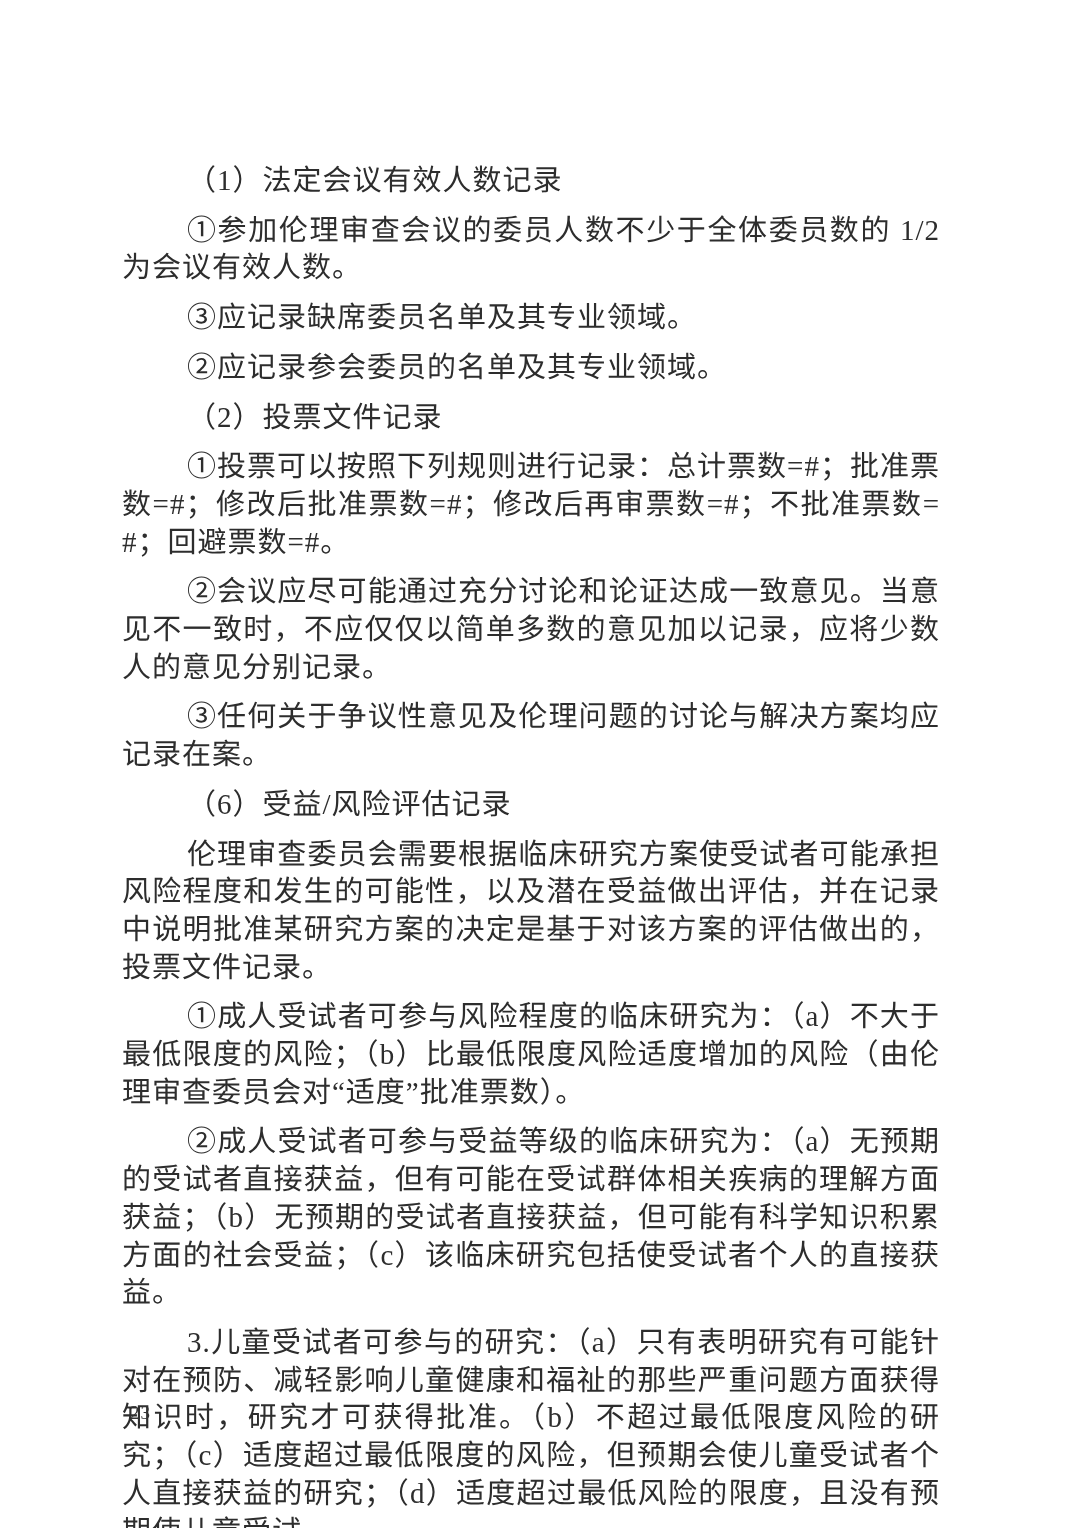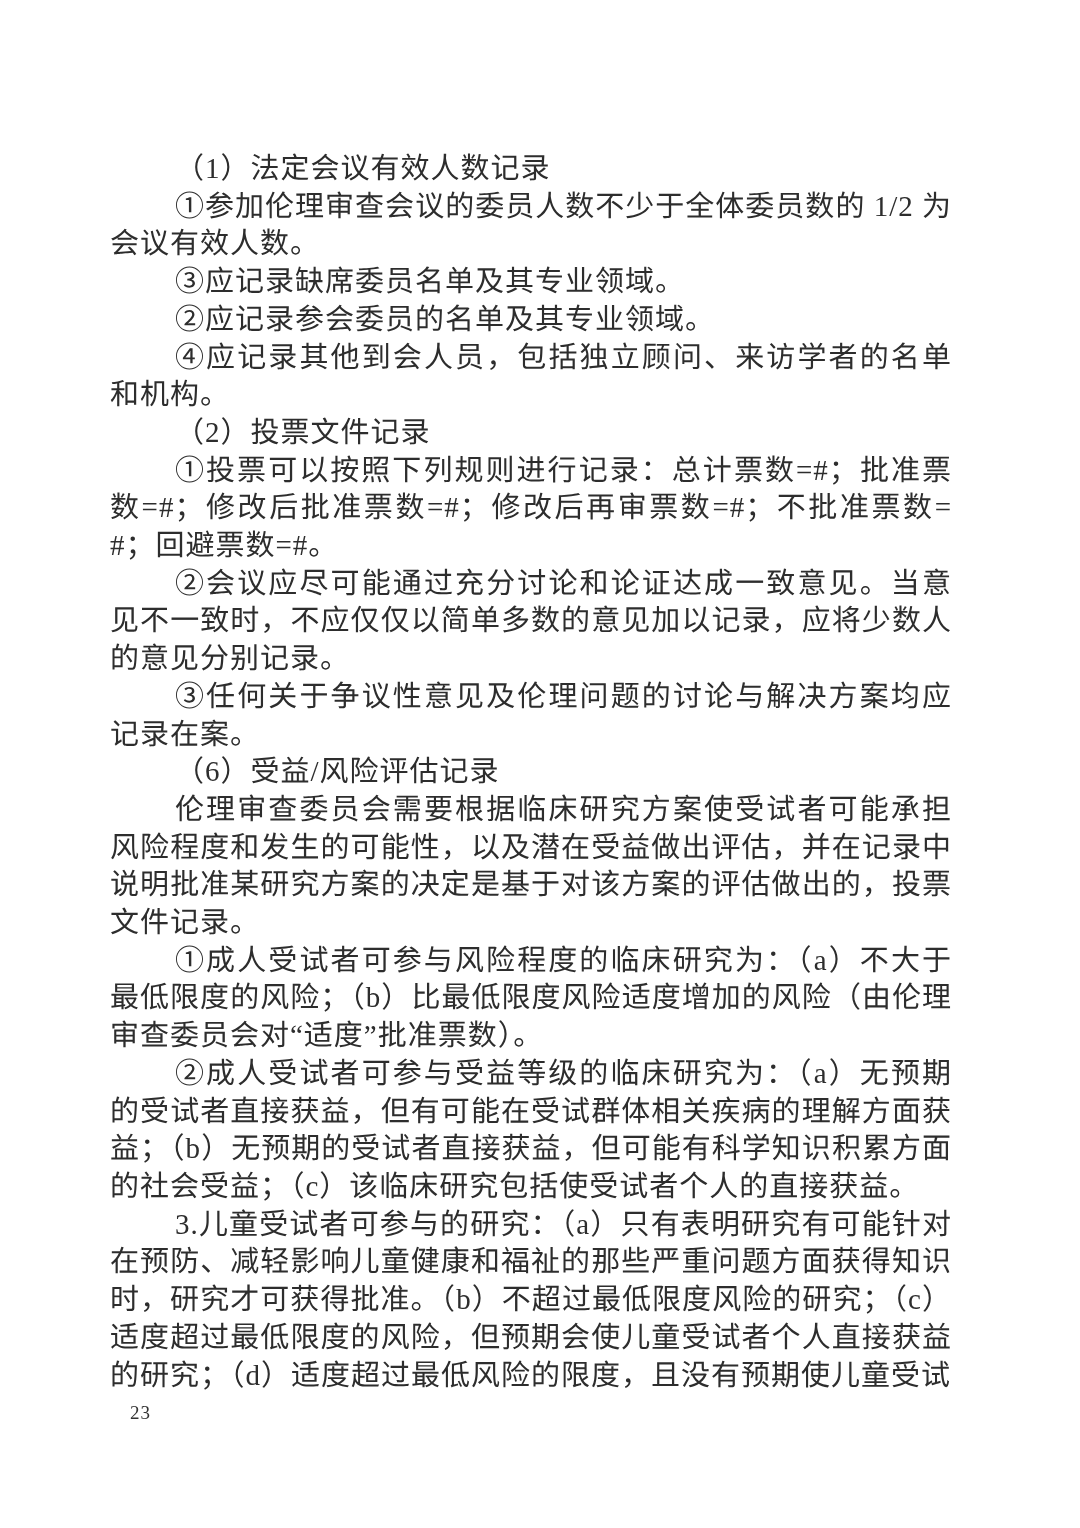--- a/index.html
+++ b/index.html
@@ -21,21 +21,21 @@
     left: 110px;
     top: 150px;
     width: 842px;
     font-size: 29px;
     line-height: 37.7px;
     letter-spacing: 1px;
     text-align: justify;
     text-justify: inter-ideograph;
   }
   .content p {
-    margin: 0;
+    margin: 12px;
     padding: 0;
     text-indent: 65px;
     word-break: break-all;
   }
   .page-number {
     position: absolute;
     left: 130px;
     top: 1402px;
     font-size: 19px;
     letter-spacing: 1px;
@@ -45,21 +45,20 @@
 </style>
 </head>
 <body>
 
 <div class="page">
   <div class="content">
     <p>（1）法定会议有效人数记录</p>
     <p>①参加伦理审查会议的委员人数不少于全体委员数的 1/2 为会议有效人数。</p>
     <p>③应记录缺席委员名单及其专业领域。</p>
     <p>②应记录参会委员的名单及其专业领域。</p>
-    <p>④应记录其他到会人员，包括独立顾问、来访学者的名单和机构。</p>
     <p>（2）投票文件记录</p>
     <p>①投票可以按照下列规则进行记录：总计票数=#；批准票数=#；修改后批准票数=#；修改后再审票数=#；不批准票数=#；回避票数=#。</p>
     <p>②会议应尽可能通过充分讨论和论证达成一致意见。当意见不一致时，不应仅仅以简单多数的意见加以记录，应将少数人的意见分别记录。</p>
     <p>③任何关于争议性意见及伦理问题的讨论与解决方案均应记录在案。</p>
     <p>（6）受益/风险评估记录</p>
     <p>伦理审查委员会需要根据临床研究方案使受试者可能承担风险程度和发生的可能性，以及潜在受益做出评估，并在记录中说明批准某研究方案的决定是基于对该方案的评估做出的，投票文件记录。</p>
     <p>①成人受试者可参与风险程度的临床研究为：（a）不大于最低限度的风险；（b）比最低限度风险适度增加的风险（由伦理审查委员会对“适度”批准票数）。</p>
     <p>②成人受试者可参与受益等级的临床研究为：（a）无预期的受试者直接获益，但有可能在受试群体相关疾病的理解方面获益；（b）无预期的受试者直接获益，但可能有科学知识积累方面的社会受益；（c）该临床研究包括使受试者个人的直接获益。</p>
     <p>3.儿童受试者可参与的研究：（a）只有表明研究有可能针对在预防、减轻影响儿童健康和福祉的那些严重问题方面获得知识时，研究才可获得批准。（b）不超过最低限度风险的研究；（c）适度超过最低限度的风险，但预期会使儿童受试者个人直接获益的研究；（d）适度超过最低风险的限度，且没有预期使儿童受试</p>
   </div>

